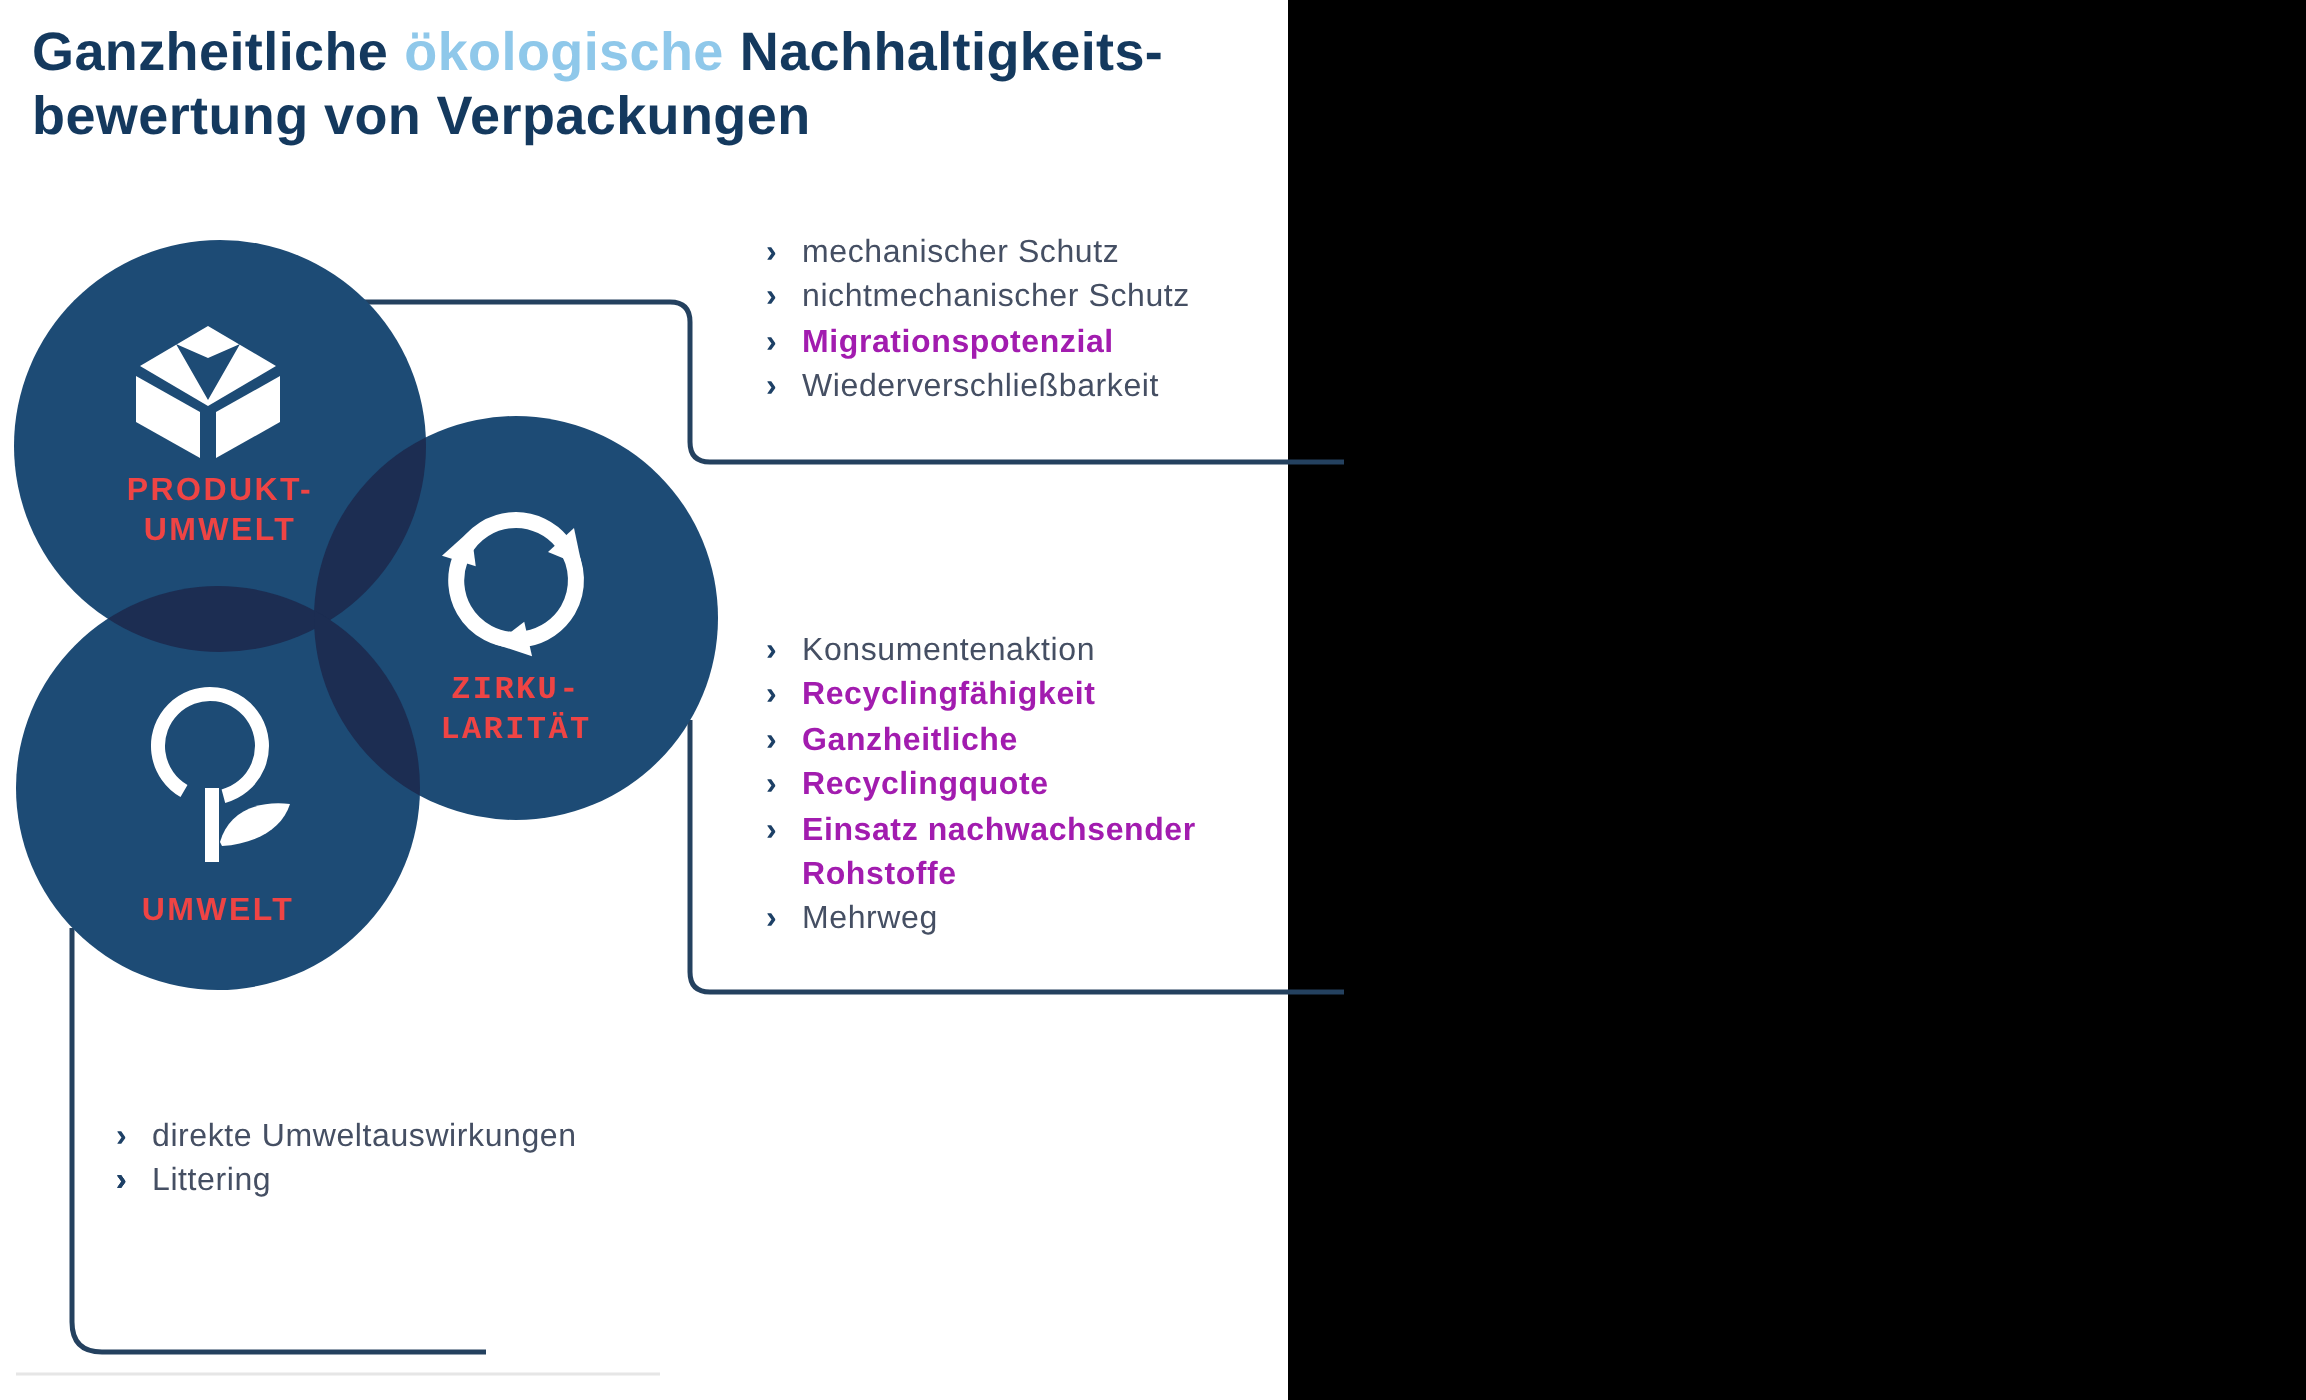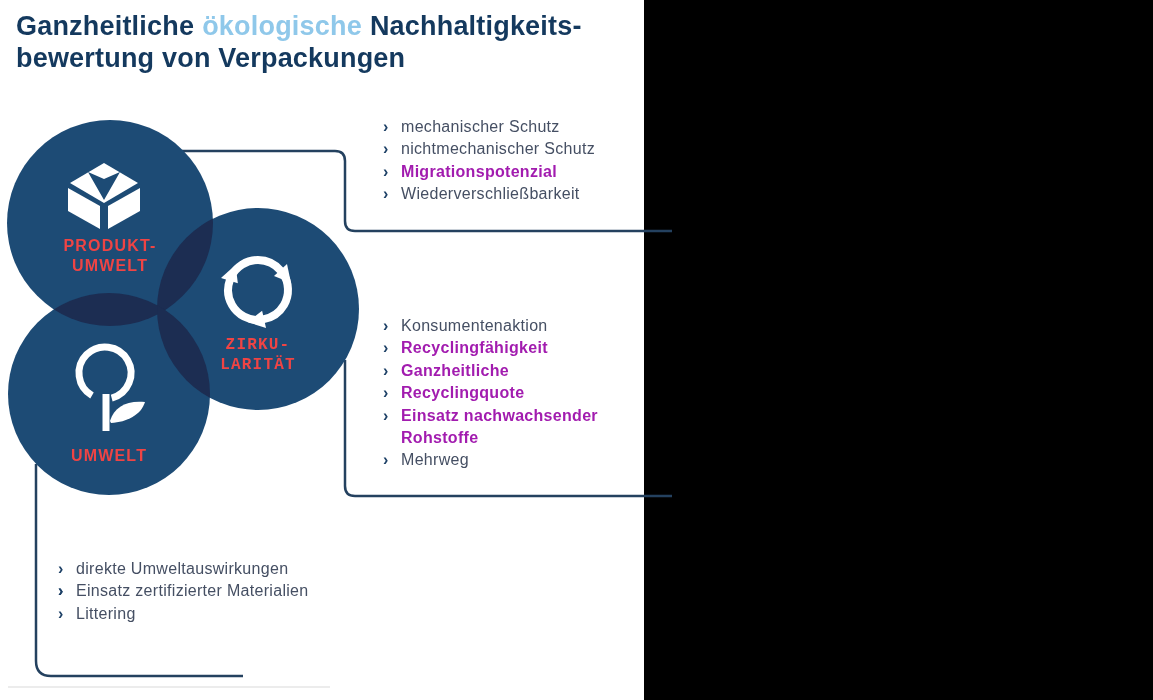--- a/index.html
+++ b/index.html
@@ -116,20 +116,20 @@
       <div class="li"><span class="b">›</span><span class="t bold">Recyclingfähigkeit</span></div>
       <div class="li"><span class="b">›</span><span class="t bold">Ganzheitliche</span></div>
       <div class="li"><span class="b">›</span><span class="t bold">Recyclingquote</span></div>
       <div class="li"><span class="b">›</span><span class="t bold">Einsatz nachwachsender Rohstoffe</span></div>
       <div class="li"><span class="b">›</span><span class="t">Mehrweg</span></div>
     </div>
 
     <div class="list list-umwelt">
       <div class="li"><span class="b">›</span><span class="t">direkte Umweltauswirkungen</span></div>
       <div class="li"><span class="b">›</span></div>
-      <div class="li"><span class="b">›</span><span class="t">Einsatz zertifizierter Materialien</span></div>
+      <div class="li"><span class="b">›</span></div>
       <div class="li"><span class="b">›</span><span class="t">Littering</span></div>
     </div>
 
 
   </div>
   <div class="black-area"></div>
 </div>
 
 </body></html>

